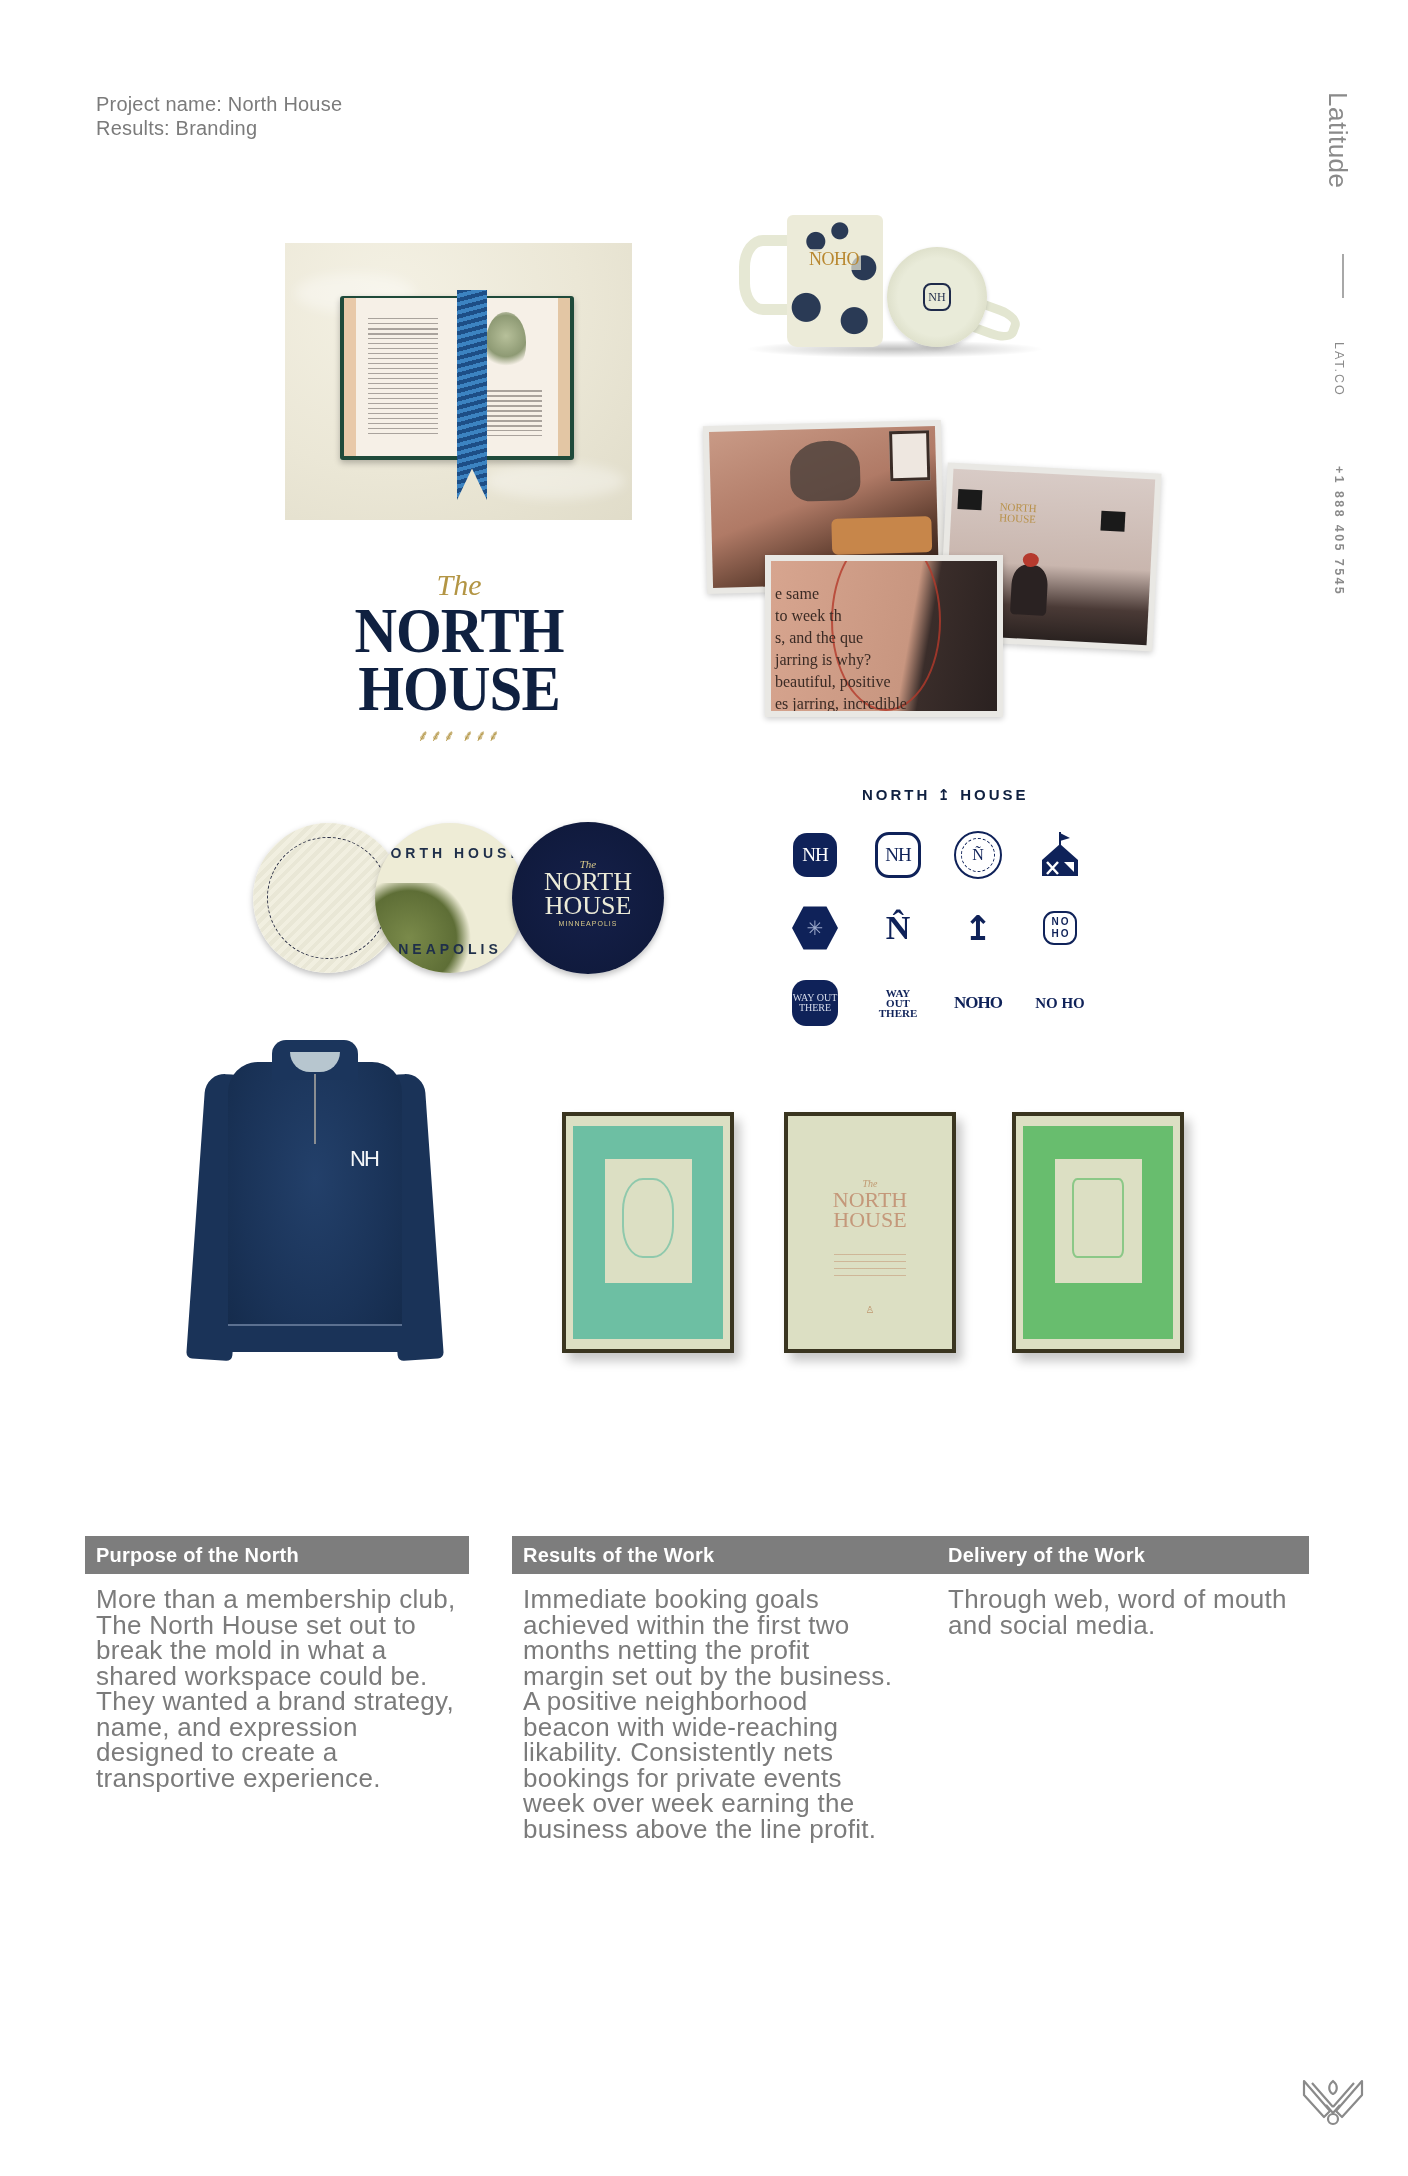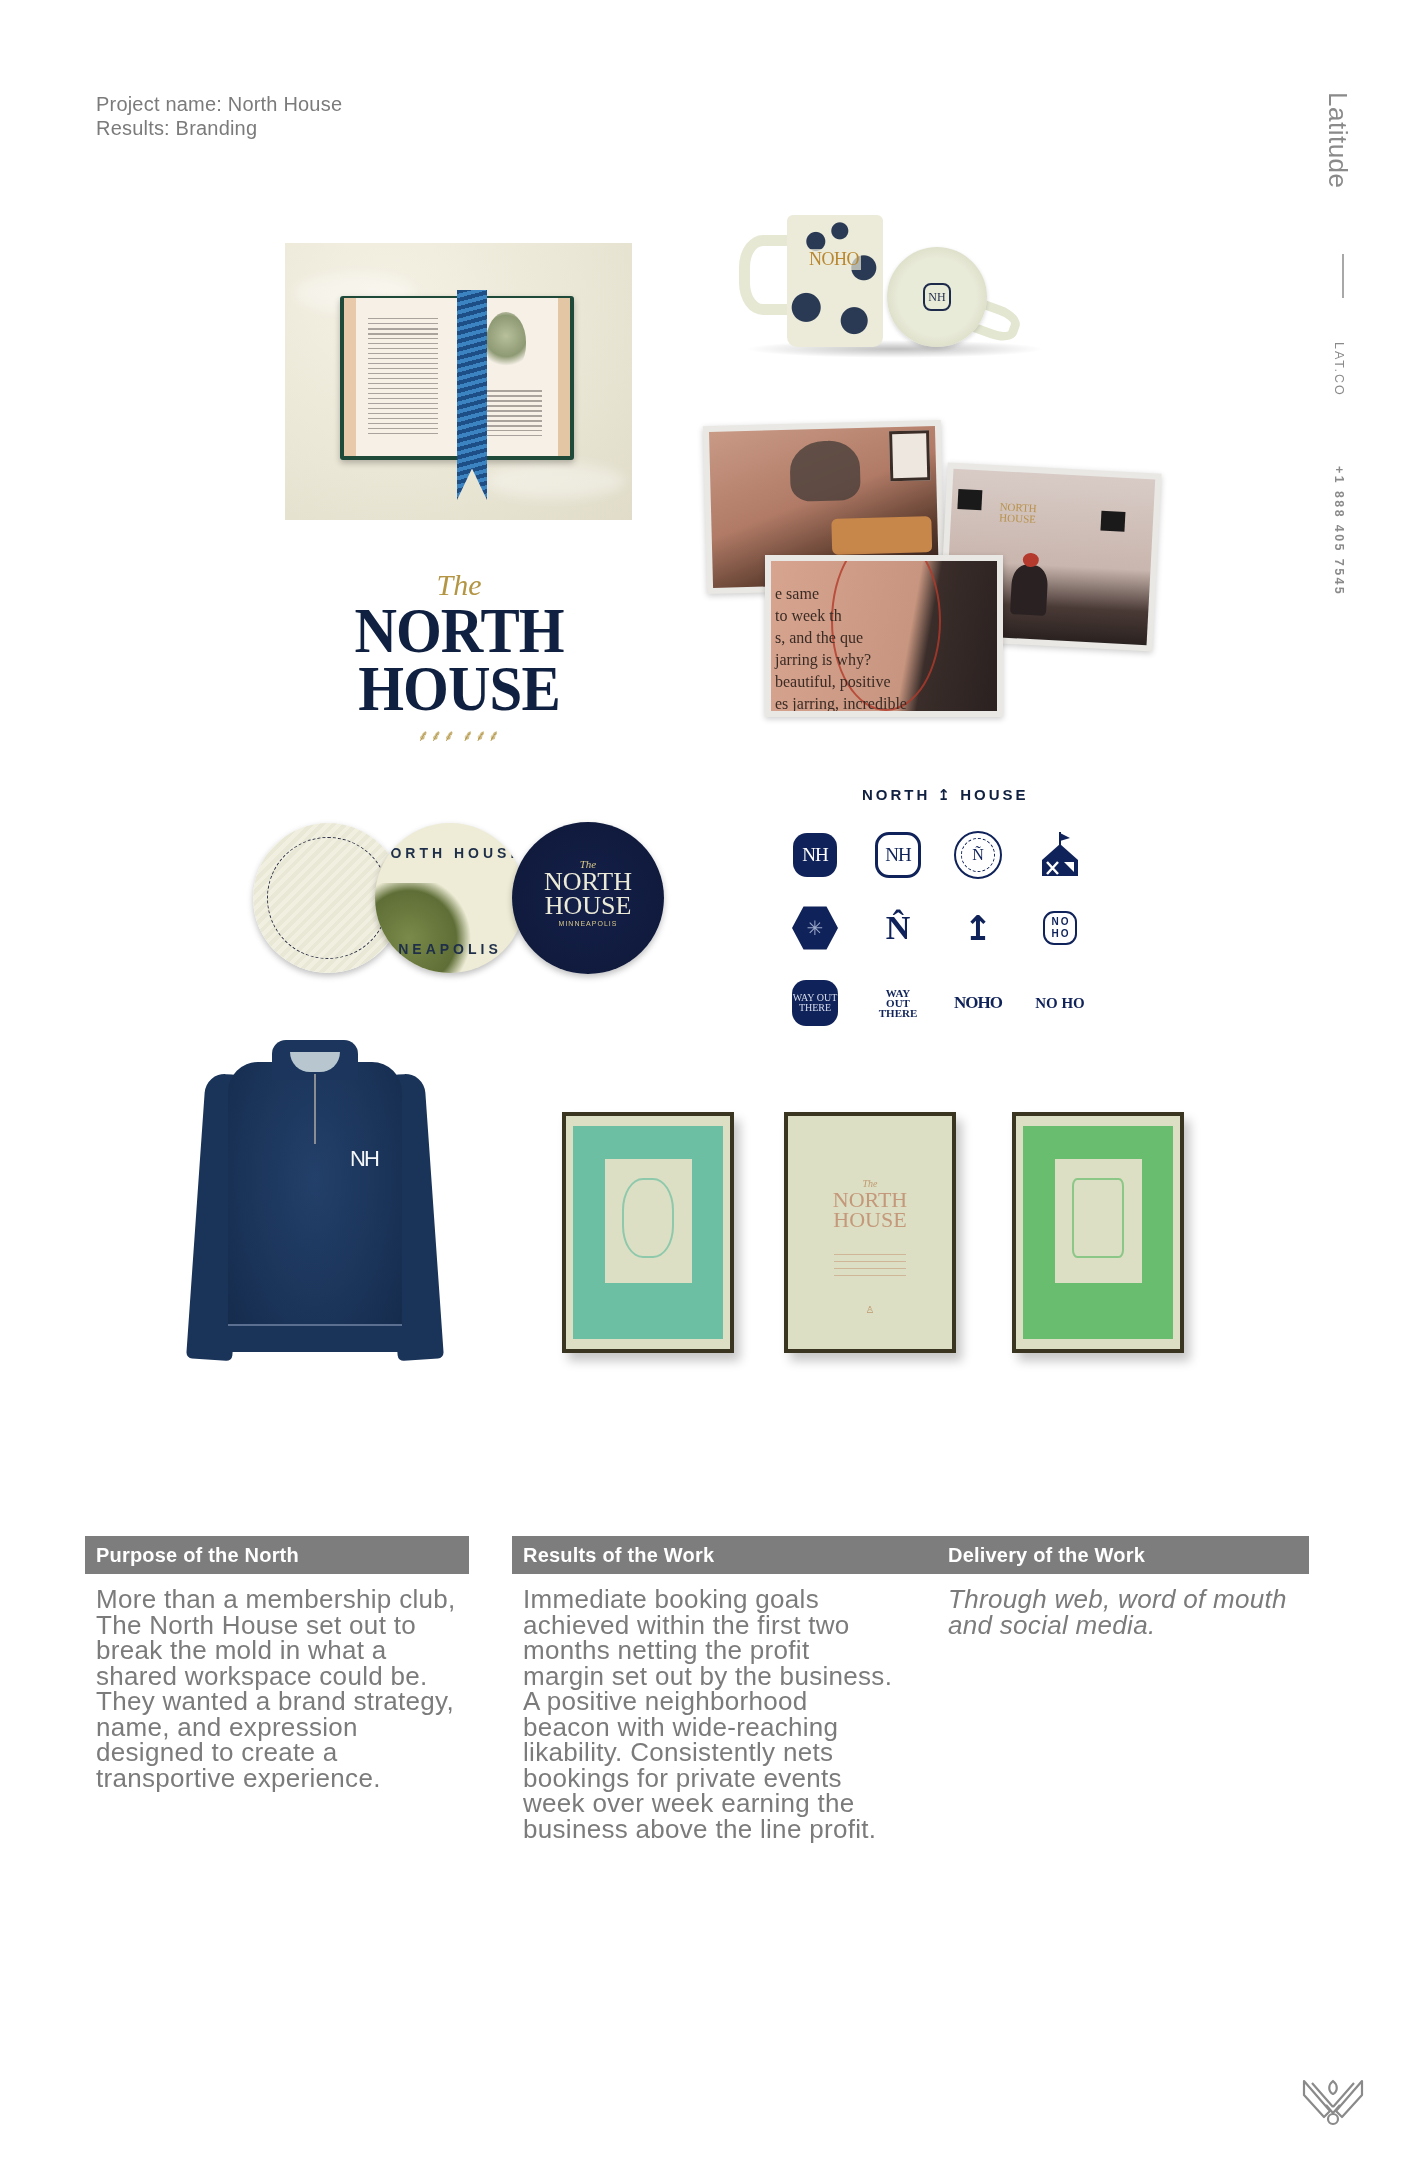--- a/index.html
+++ b/index.html
@@ -133,21 +133,21 @@
   .p2-mark { position: absolute; left: 0; width: 100%; top: 178px; text-align: center; font-size: 10px; color: #c09a72; }
 
   
   .col-bar { position: absolute; top: 1536px; height: 38px; background: #7d7d7d; color: #ffffff; font-size: 20px; font-weight: bold; line-height: 38px; padding-left: 11px; letter-spacing: 0.2px; }
   .col-text { position: absolute; top: 1587px; font-size: 26px; line-height: 25.5px; color: #7b7b7b; letter-spacing: 0.3px; }
   .c1 { left: 85px; width: 384px; }
   .c2 { left: 512px; width: 448px; }
   .c3 { left: 937px; width: 372px; }
   .t1 { left: 96px; width: 370px; }
   .t2 { left: 523px; width: 372px; }
-  .t3 { left: 948px; width: 360px; font-style: italic; }
+  .t3 { left: 948px; width: 360px; }
 
   
   .footer-mark { left: 1300px; top: 2075px; width: 66px; height: 52px; }
 </style>
 </head>
 <body>
 
 <div class="abs meta">
   <div>Project name: North House</div>
   <div>Results: Branding</div>

